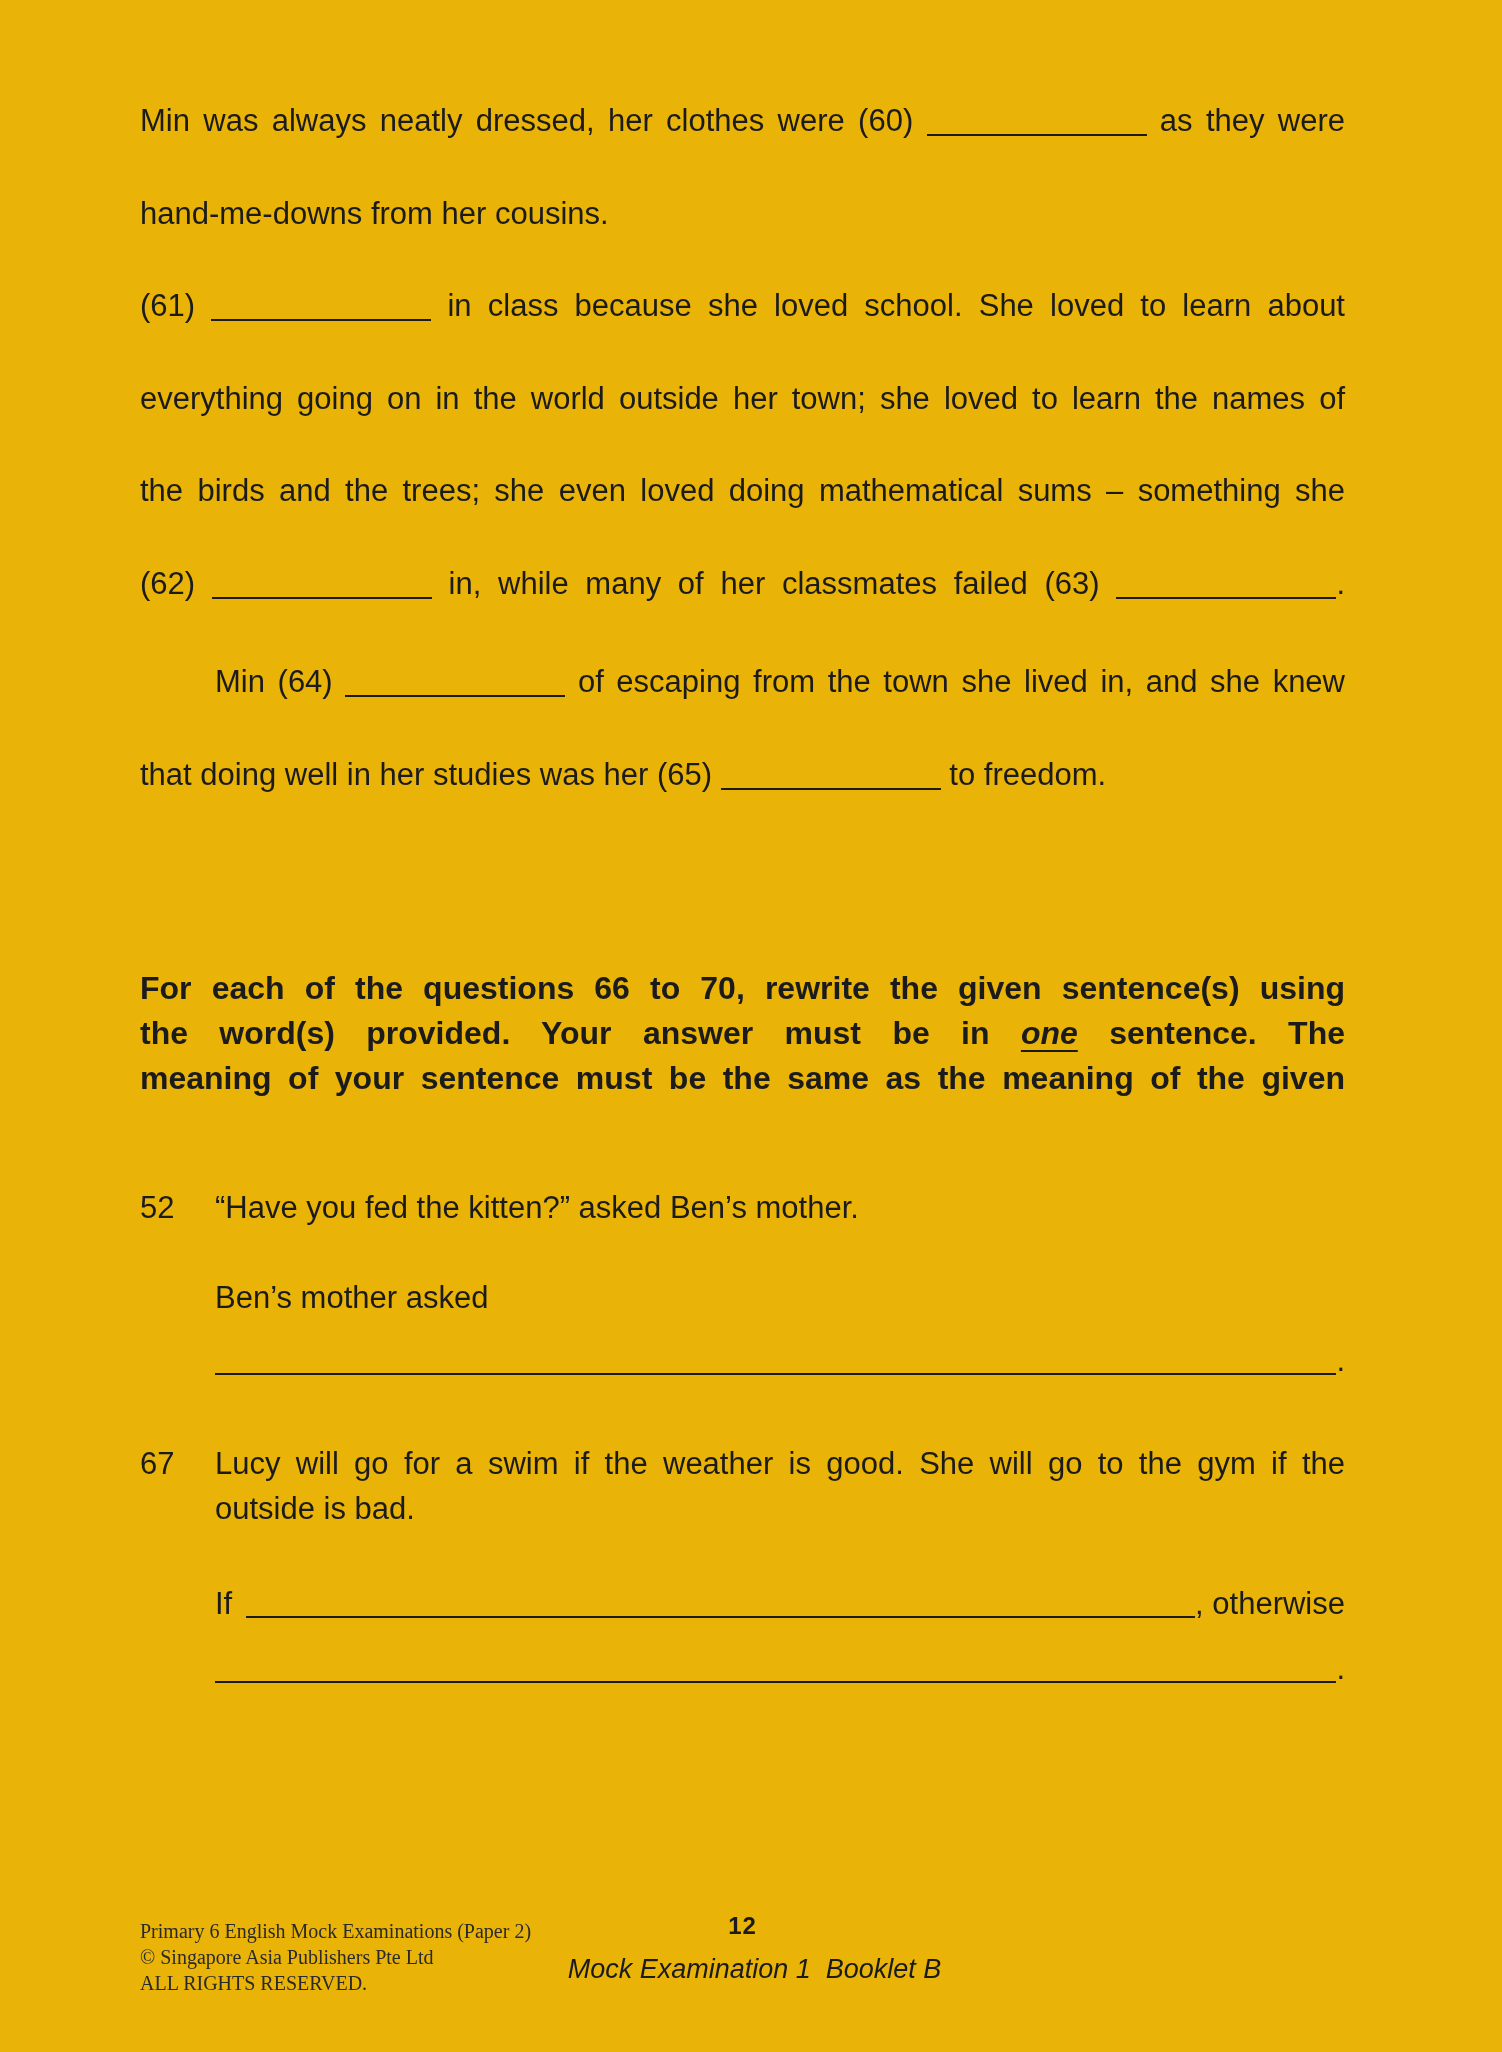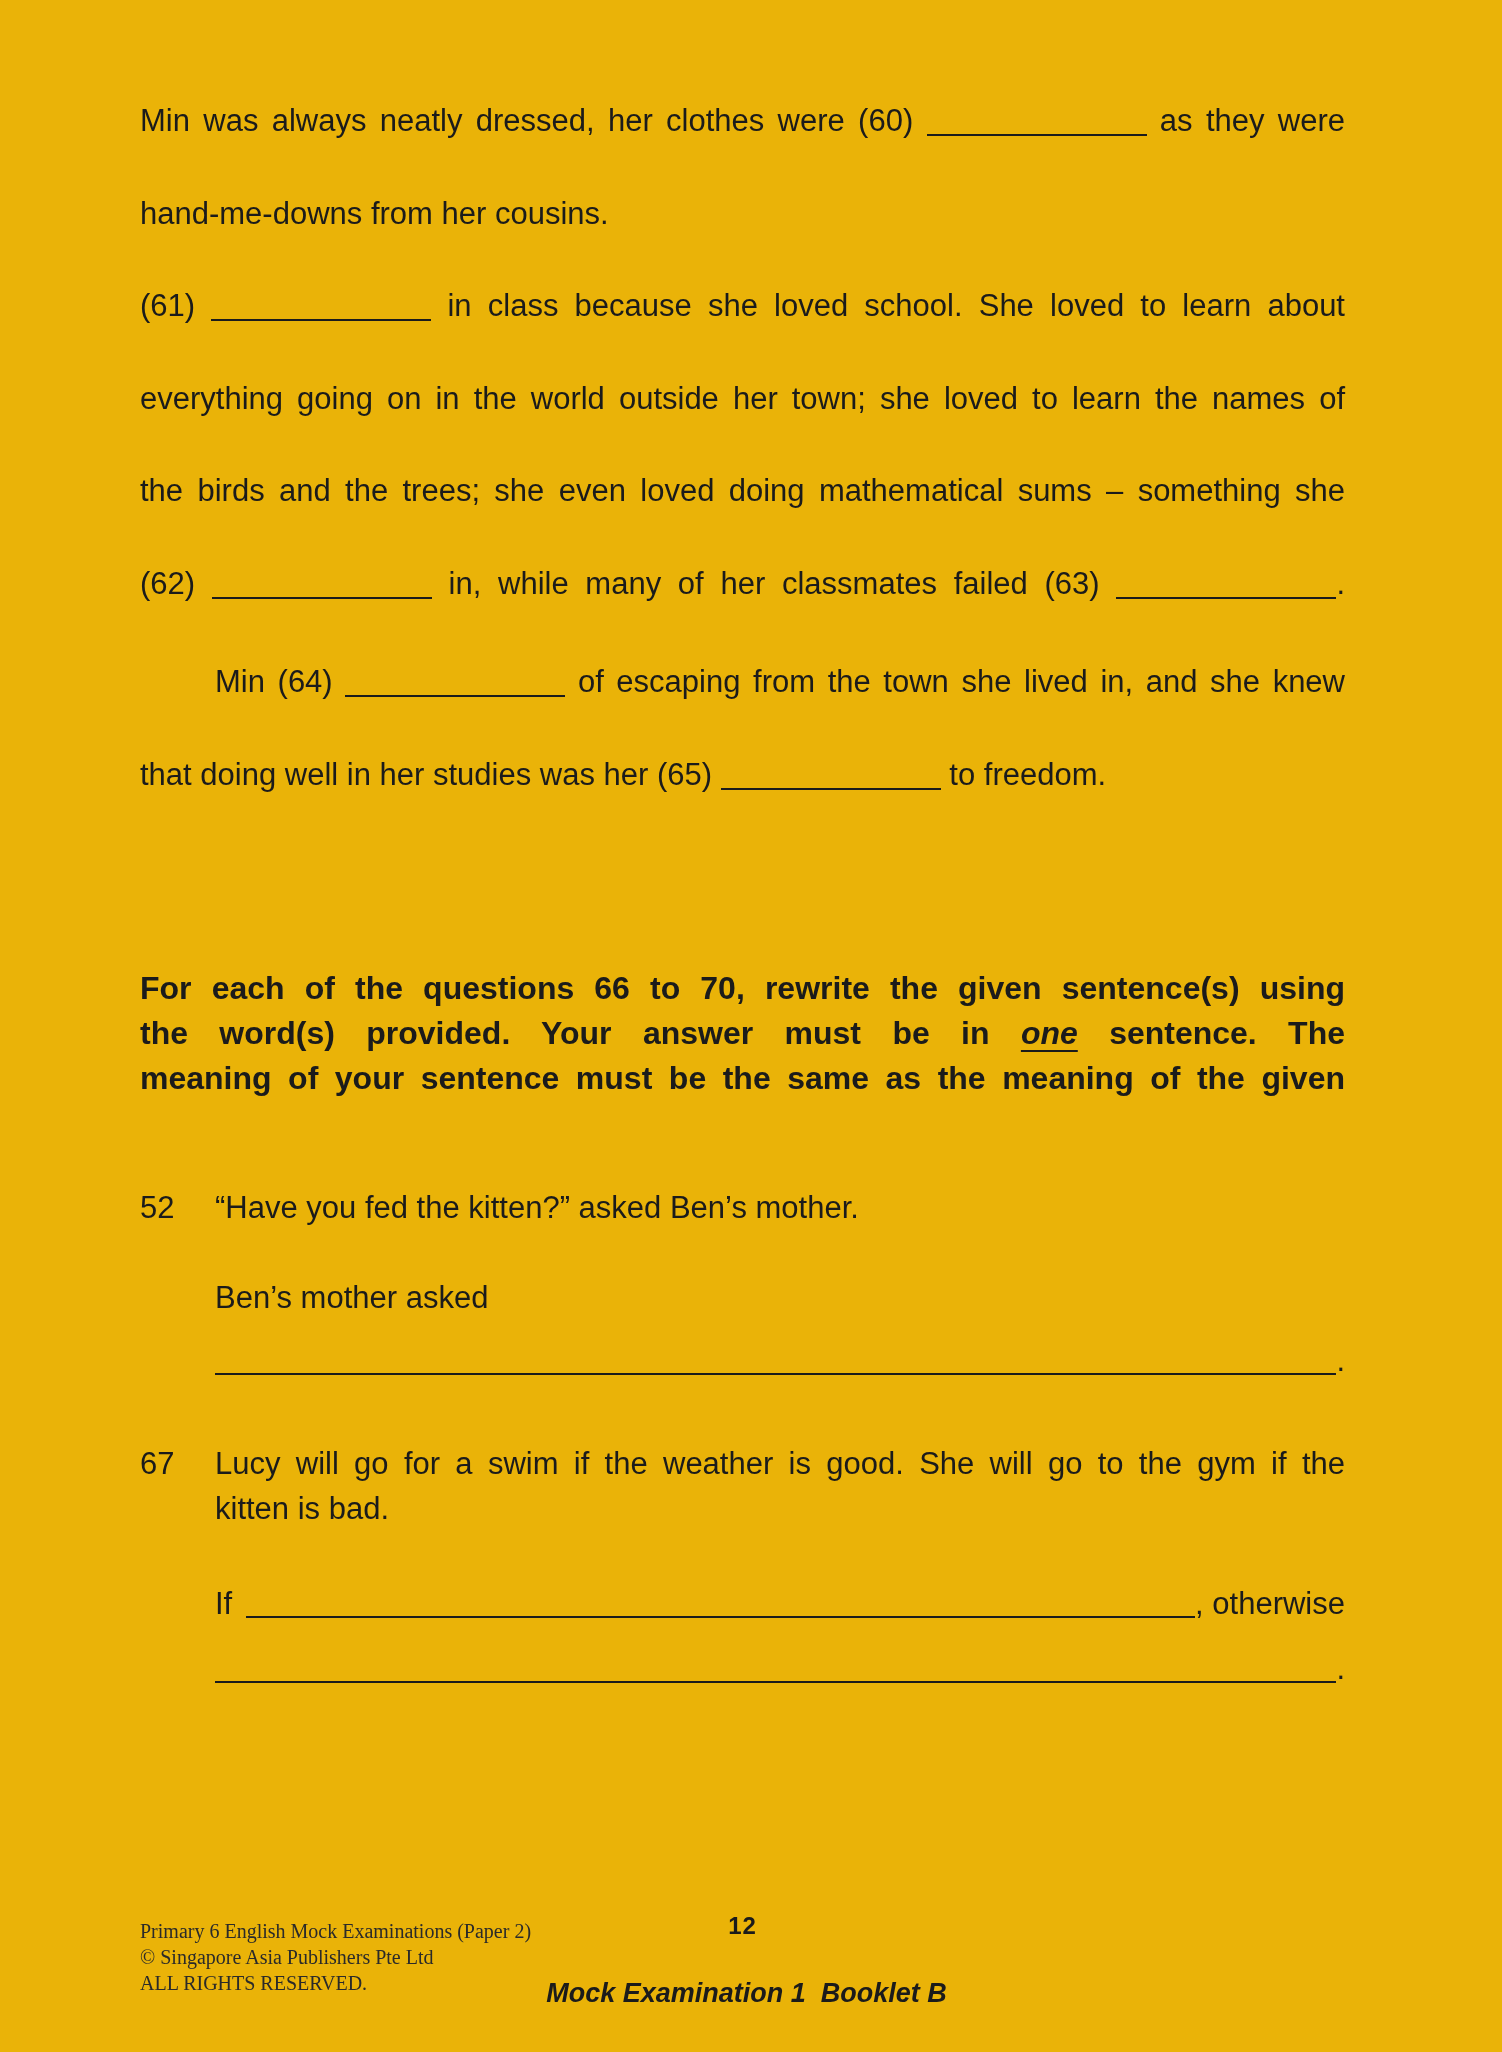--- a/index.html
+++ b/index.html
@@ -32,22 +32,22 @@
   .ansrow{display:flex;align-items:baseline;line-height:40px;}
   .pre{margin-right:14px;white-space:pre;}
   .suf{white-space:pre;}
   .fill{flex:1 1 auto;border-bottom:2px solid #1b1b1b;position:relative;top:4px;height:0;}
 
   
   #footer-left{position:absolute;left:140px;top:1918px;
     font-family:"Liberation Serif",serif;font-size:20px;line-height:26px;color:#2a2a2a;}
   #page-number{position:absolute;left:140px;top:1912px;width:1205px;text-align:center;
     font-size:24px;font-weight:bold;letter-spacing:1px;}
-  #booklet-line{position:absolute;left:144px;top:1954px;width:1205px;text-align:center;
-    font-size:27px;font-weight:bold;font-style:italic;margin-top:24px;}
+  #booklet-line{position:absolute;left:152px;top:1954px;width:1205px;text-align:center;
+    font-size:27px;font-weight:normal;font-style:italic;}
 </style>
 </head>
 <body>
 
 <div class="page">
 
   <section id="passage">
       <div class="pline j">Min was always neatly dressed, her clothes were (60) <span class="blank"></span> as they were</div>
       <div class="pline">hand-me-downs from her cousins.</div>
       <div class="pline j">(61) <span class="blank"></span> in class because she loved school. She loved to learn about</div>
@@ -76,21 +76,21 @@
           <div class="ansrow" style="margin-top: 21px;">
             <span class="fill"></span>
             <span class="suf">.</span>
           </div>
         </div>
       </div>
       <div class="question" style="top: 1441px;">
         <div class="qnum">67</div>
         <div class="qbody">
           <div class="qline j">Lucy will go for a swim if the weather is good. She will go to the gym if the</div>
-          <div class="qline">kitten is bad.</div>
+          <div class="qline">outside is bad.</div>
           <div class="ansrow" style="margin-top: 53px;">
             <span class="pre">If</span>
             <span class="fill"></span>
             <span class="suf">, otherwise</span>
           </div>
           <div class="ansrow" style="margin-top: 25px;">
             <span class="fill"></span>
             <span class="suf">.</span>
           </div>
         </div>

